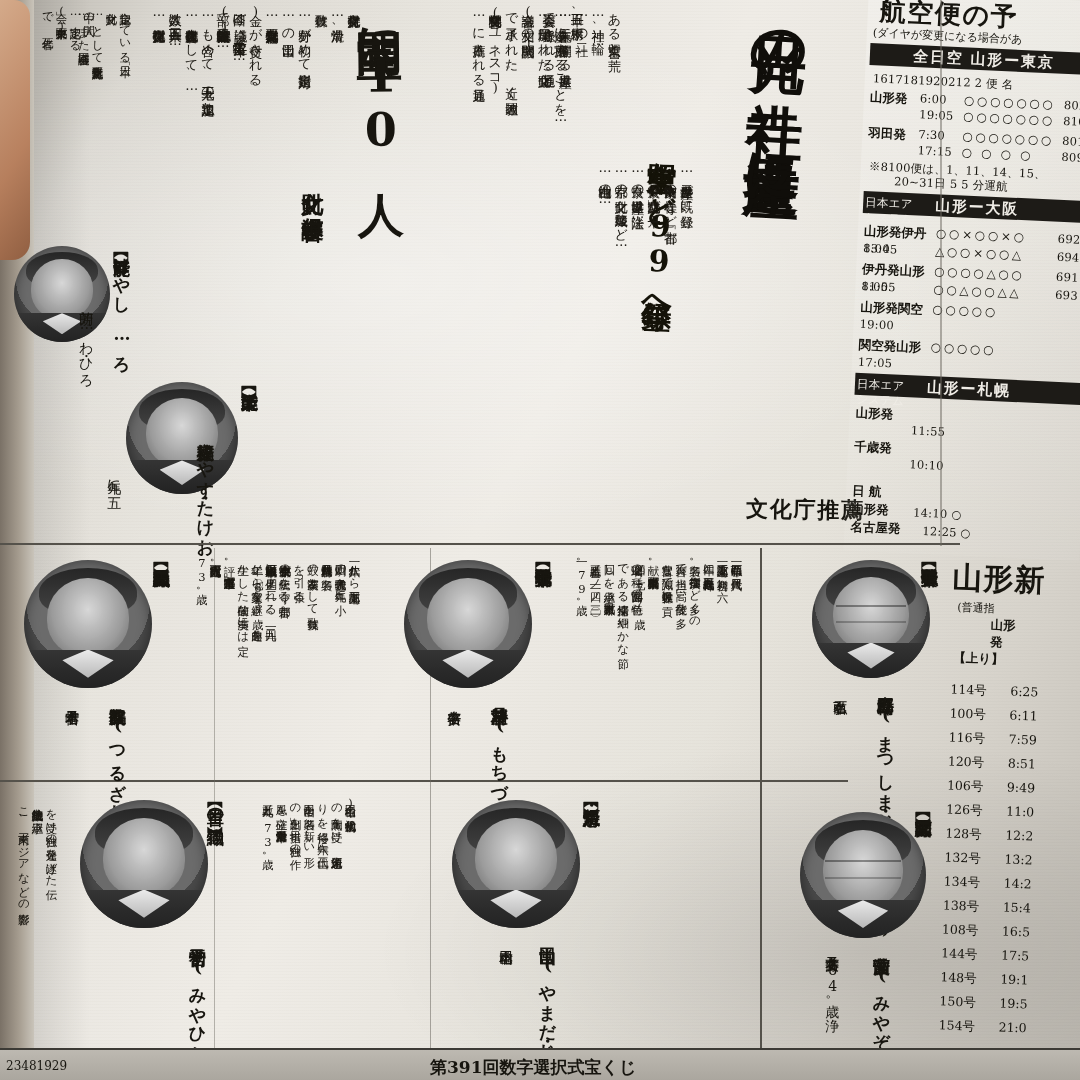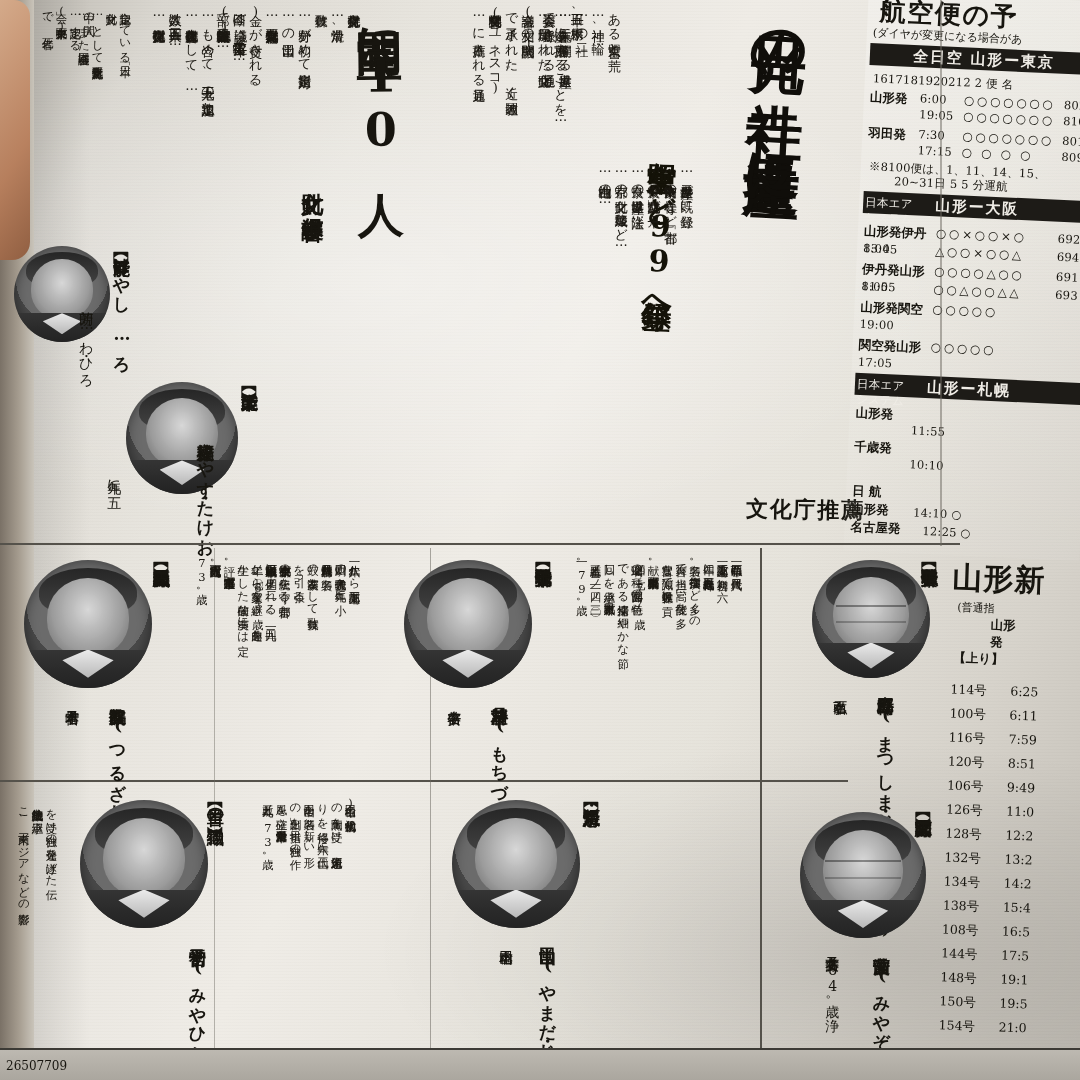--- a/index.html
+++ b/index.html
@@ -515,16 +515,17 @@
     <div class="tt2row" style="left:62px;top:392px;">17:5</div>
     <div class="tt2row" style="left:2px;top:416px;">148号</div>
     <div class="tt2row" style="left:62px;top:416px;">19:1</div>
     <div class="tt2row" style="left:2px;top:440px;">150号</div>
     <div class="tt2row" style="left:62px;top:440px;">19:5</div>
     <div class="tt2row" style="left:2px;top:464px;">154号</div>
     <div class="tt2row" style="left:62px;top:464px;">21:0</div>
   </div>
 
   <div id="bottomstrip">
-    <div class="n">26507709</div>
+    <div class="n">23481929</div>
+    <div class="t">第391回数字選択式宝くじ</div>
   </div>
 
 </div>
 
 </body></html>

